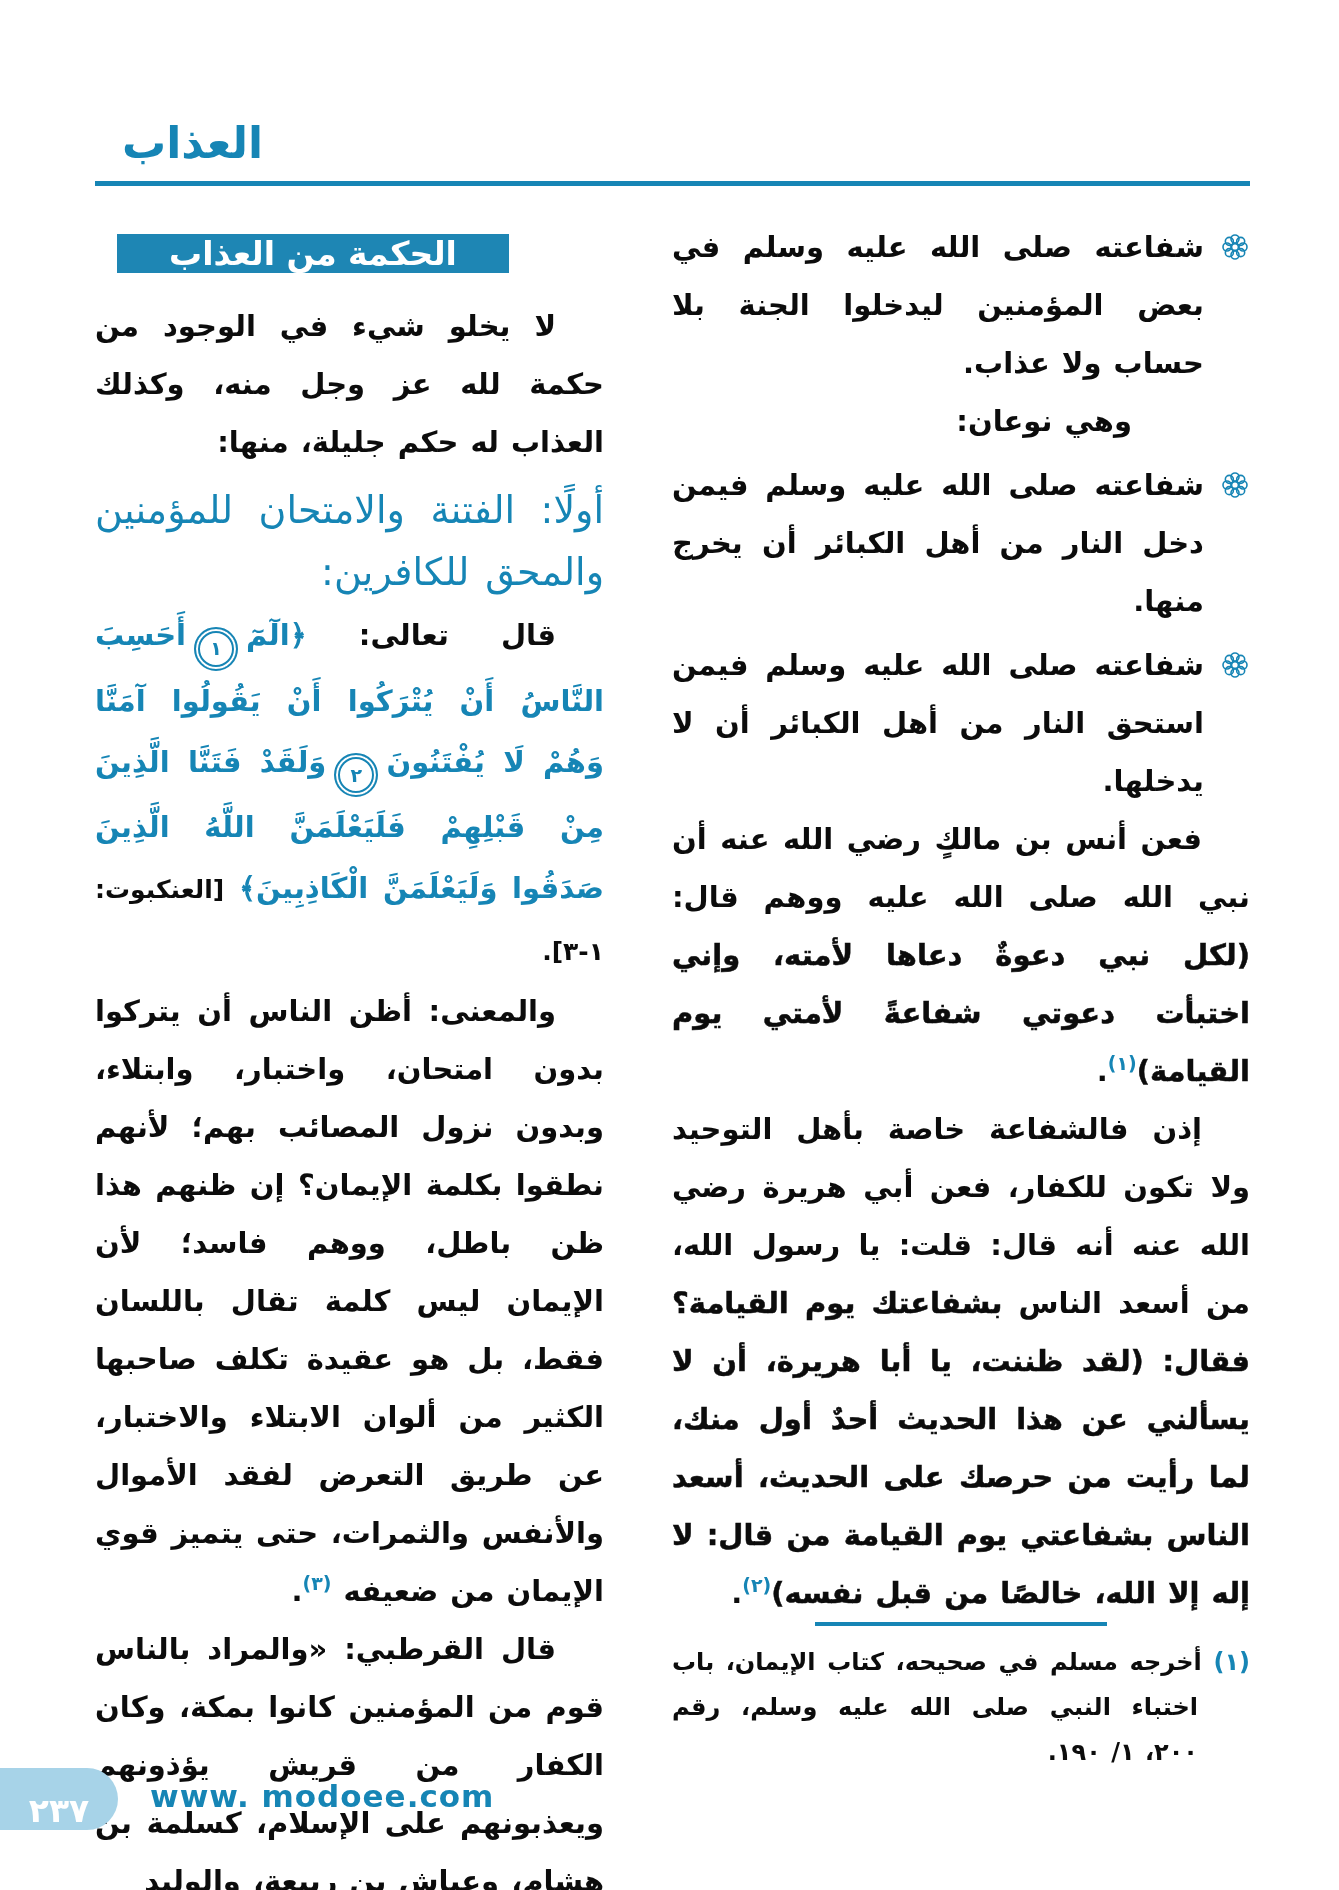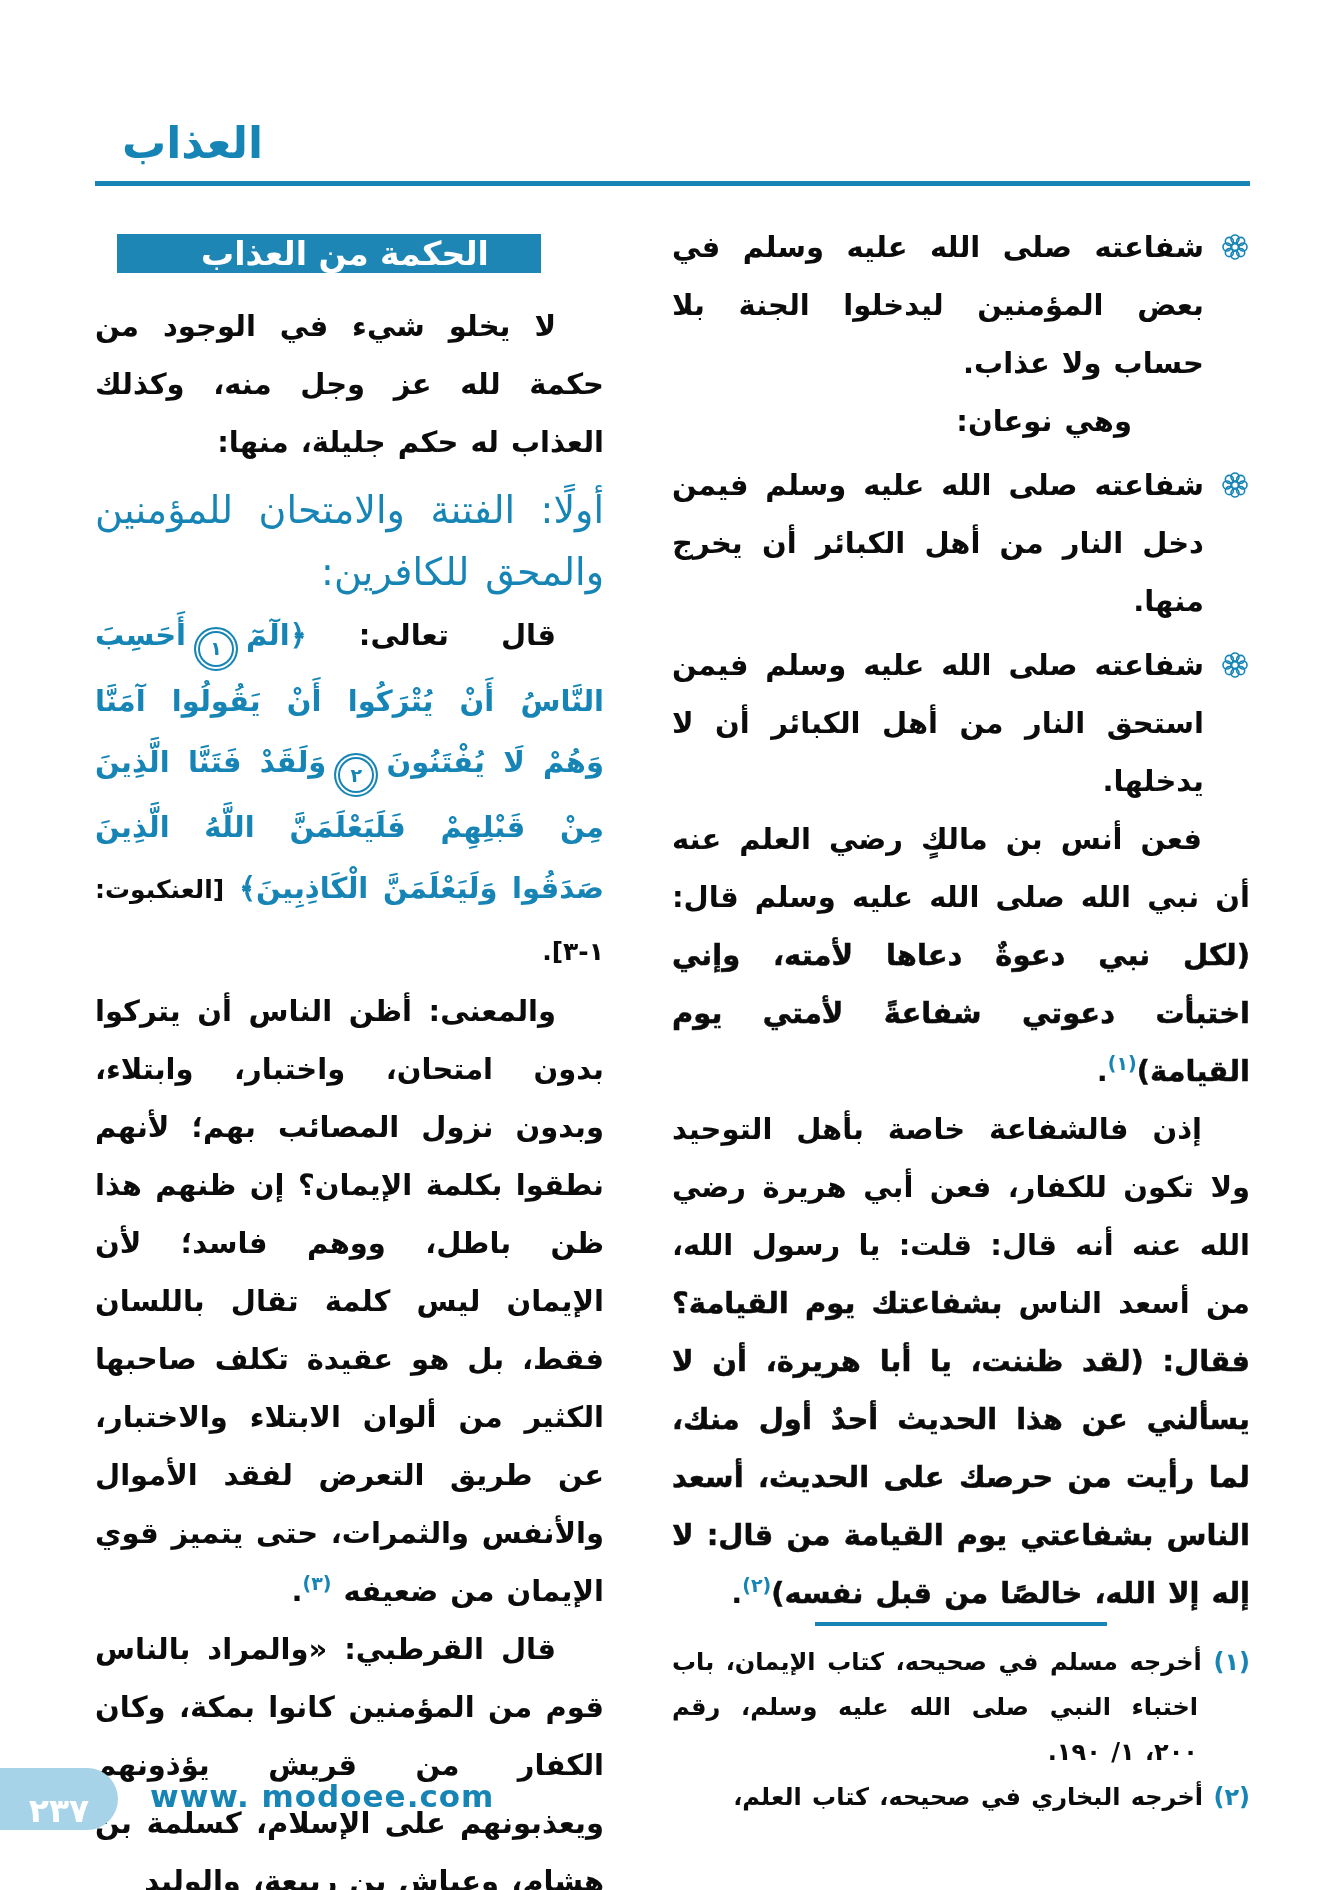--- a/index.html
+++ b/index.html
@@ -76,21 +76,21 @@
   .fn-num{color:var(--accent);font-weight:bold;}
 
   
   .section-banner{
     width:392px;height:72px;
     margin:22px auto 24px 0;
     margin-right:23px;margin-left:auto;
     background:var(--banner-bg);
     color:#fff;
     display:flex;align-items:center;justify-content:center;
-    font-size:33px;font-weight:bold;padding-left:32px;
+    font-size:33px;font-weight:bold;
   }
   
   .section-banner{margin-right:auto;margin-left:22px;}
 
   .teal-heading{
     margin:8px 0 2px 0;
     font-size:38px;line-height:62px;font-weight:normal;
     color:var(--accent);text-align:justify;word-spacing:4px;
   }
   .verse-para{
@@ -192,34 +192,30 @@
                 <circle cx="7.34" cy="7.34" r="4"></circle>
               <circle cx="13" cy="5" r="4"></circle>
                 <circle cx="18.66" cy="7.34" r="4"></circle>
               <circle cx="13" cy="13" r="3.4" fill="#ffffff"></circle>
             </g>
           </svg>
         </span>
         <p class="bullet-text">شفاعته صلى الله عليه وسلم فيمن استحق النار من أهل الكبائر أن لا يدخلها.</p>
       </div>
 
-      <p class="para"><span>فعن أنس بن مالكٍ رضي العلم عنه أن نبي الله صلى الله عليه وسلم قال: </span><span class="hadith">(لكل نبي دعوةٌ دعاها لأمته، وإني اختبأت دعوتي شفاعةً لأمتي يوم القيامة)</span><span class="fn-ref">(١)</span><span>.</span></p>
+      <p class="para"><span>فعن أنس بن مالكٍ رضي الله عنه أن نبي الله صلى الله عليه ووهم قال: </span><span class="hadith">(لكل نبي دعوةٌ دعاها لأمته، وإني اختبأت دعوتي شفاعةً لأمتي يوم القيامة)</span><span class="fn-ref">(١)</span><span>.</span></p>
 
       <p class="para"><span>إذن فالشفاعة خاصة بأهل التوحيد ولا تكون للكفار، فعن أبي هريرة رضي الله عنه أنه قال: قلت: يا رسول الله، من أسعد الناس </span><span class="hadith">بشفاعتك يوم القيامة؟ فقال: (لقد ظننت، يا أبا هريرة، أن لا يسألني عن هذا الحديث أحدٌ أول منك، لما رأيت من حرصك على الحديث، أسعد الناس بشفاعتي يوم القيامة من قال: لا إله إلا الله، خالصًا من قبل نفسه)</span><span class="fn-ref">(٢)</span><span>.</span></p>
 
       <div class="fn-block">
         <div class="fn-rule centered"></div>
         <div class="fn hanging">
           <span class="fn-num">(١)</span>
           <span>أخرجه مسلم في صحيحه، كتاب الإيمان، باب اختباء النبي صلى الله عليه وسلم، رقم ٢٠٠، ١/ ١٩٠.</span>
         </div>
-        <div class="fn hanging">
-          <span class="fn-num">(٢)</span>
-          <span>أخرجه البخاري في صحيحه، كتاب العلم،</span>
-        </div>
       </div>
     </section>
 
     <section class="col col-left">
 
       <div class="section-banner">
         <span>الحكمة من العذاب</span>
       </div>
 
       <p class="para">لا يخلو شيء في الوجود من حكمة لله عز وجل منه، وكذلك العذاب له حكم جليلة، منها:</p>

